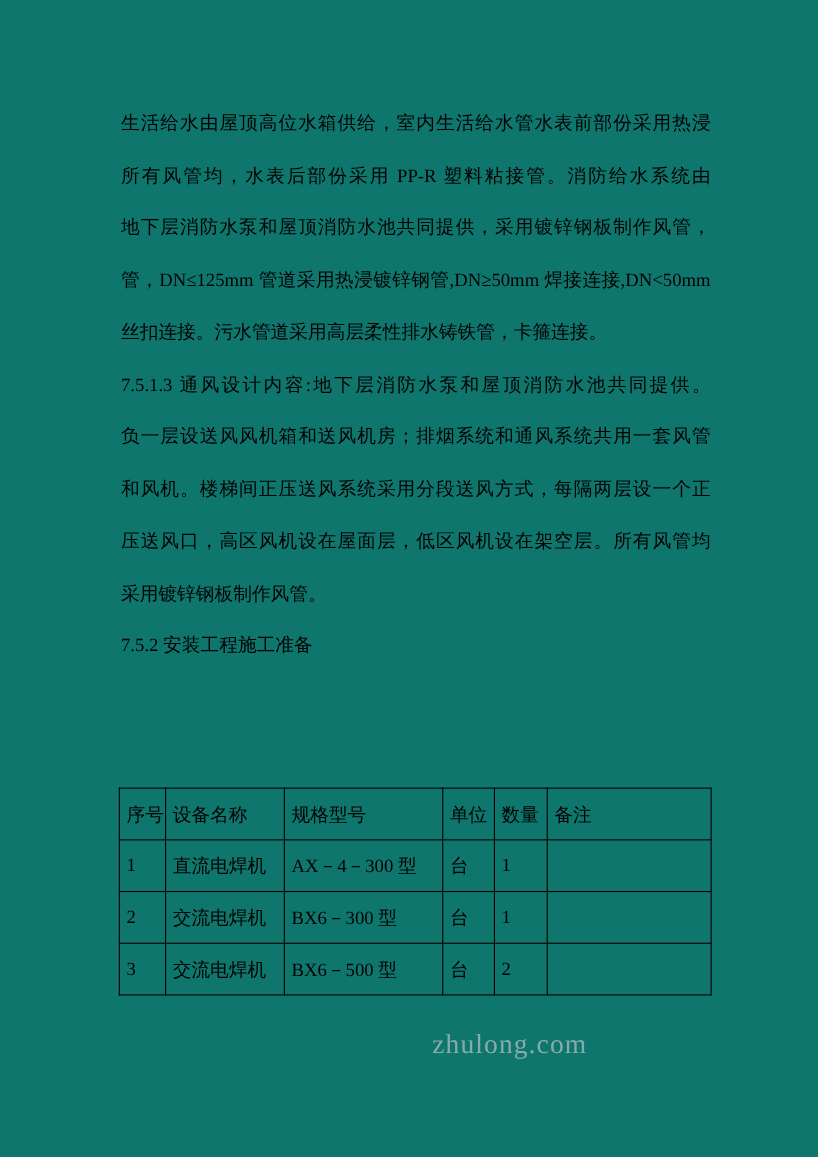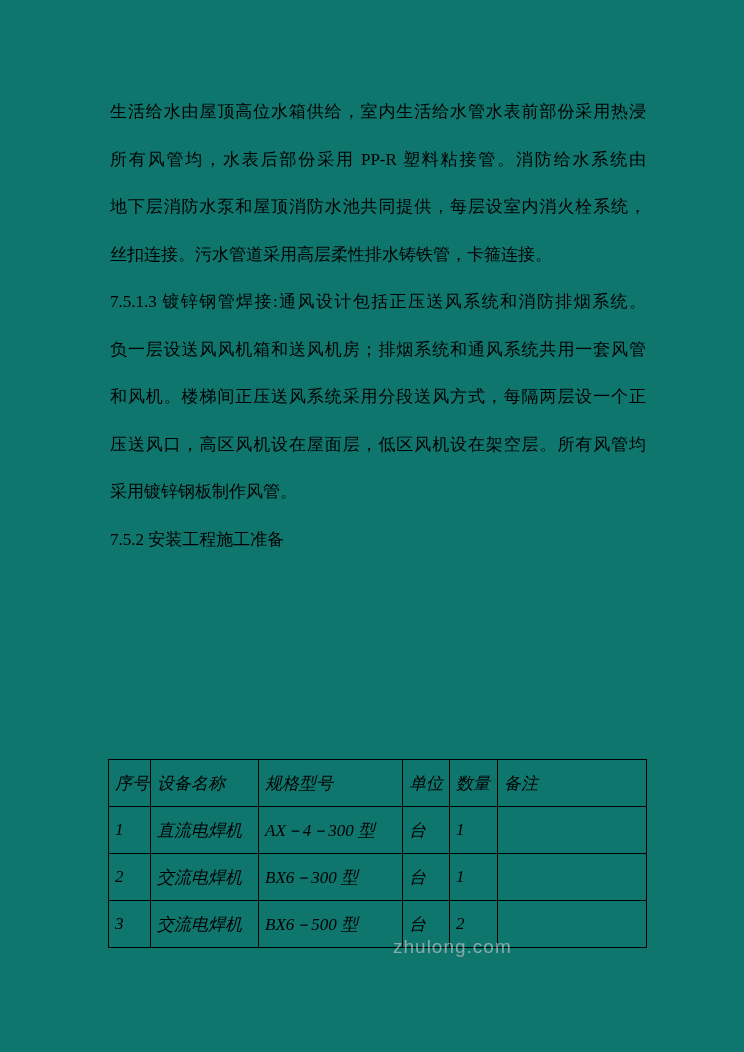--- a/index.html
+++ b/index.html
@@ -31,59 +31,59 @@
     text-align-last: justify;
     overflow: hidden;
   }
   .line.end {
     text-align: center;
     text-align-last: left;
   }
   table.equip-table {
     position: absolute;
     left: 108px;
-    top: 759px;
+    top: 716px;
     width: 538px;
     border-collapse: collapse;
     table-layout: fixed;
-    font-style: italic;
   }
   table.equip-table td {
     border: 1px solid #000000;
     font-size: 17px;
     height: 46px;
     padding: 0 0 0 6px;
     vertical-align: middle;
     text-align: left;
     overflow: hidden;
     white-space: nowrap;
   }
   .watermark {
     position: absolute;
     left: 393px;
     top: 936px;
-    font-size: 19px;
+    font-size: 25px;
     letter-spacing: 1px;
     color: #c8c8c8;
     opacity: 0.65;
-    font-family: Liberation Sans, sans-serif;
+    font-family: Liberation Serif, serif;
     pointer-events: none;
   }
 </style>
 </head>
 <body>
 
 <div class="page">
 
   <div class="doc-body">
     <div class="line">生活给水由屋顶高位水箱供给，室内生活给水管水表前部份采用热浸</div>
     <div class="line">所有风管均，水表后部份采用 PP-R 塑料粘接管。消防给水系统由</div>
-    <div class="line">地下层消防水泵和屋顶消防水池共同提供，每层设室内消火栓系统，</div>
+    <div class="line">地下层消防水泵和屋顶消防水池共同提供，采用镀锌钢板制作风管，</div>
+    <div class="line">管，DN≤125mm 管道采用热浸镀锌钢管,DN≥50mm 焊接连接,DN&lt;50mm</div>
     <div class="line end">丝扣连接。污水管道采用高层柔性排水铸铁管，卡箍连接。</div>
-    <div class="line">7.5.1.3 镀锌钢管焊接:通风设计包括正压送风系统和消防排烟系统。</div>
+    <div class="line">7.5.1.3 通风设计内容:地下层消防水泵和屋顶消防水池共同提供。</div>
     <div class="line">负一层设送风风机箱和送风机房；排烟系统和通风系统共用一套风管</div>
     <div class="line">和风机。楼梯间正压送风系统采用分段送风方式，每隔两层设一个正</div>
     <div class="line">压送风口，高区风机设在屋面层，低区风机设在架空层。所有风管均</div>
     <div class="line end">采用镀锌钢板制作风管。</div>
     <div class="line end">7.5.2 安装工程施工准备</div>
   </div>
 
   <table class="equip-table">
     <colgroup>
       <col style="width:42px">

